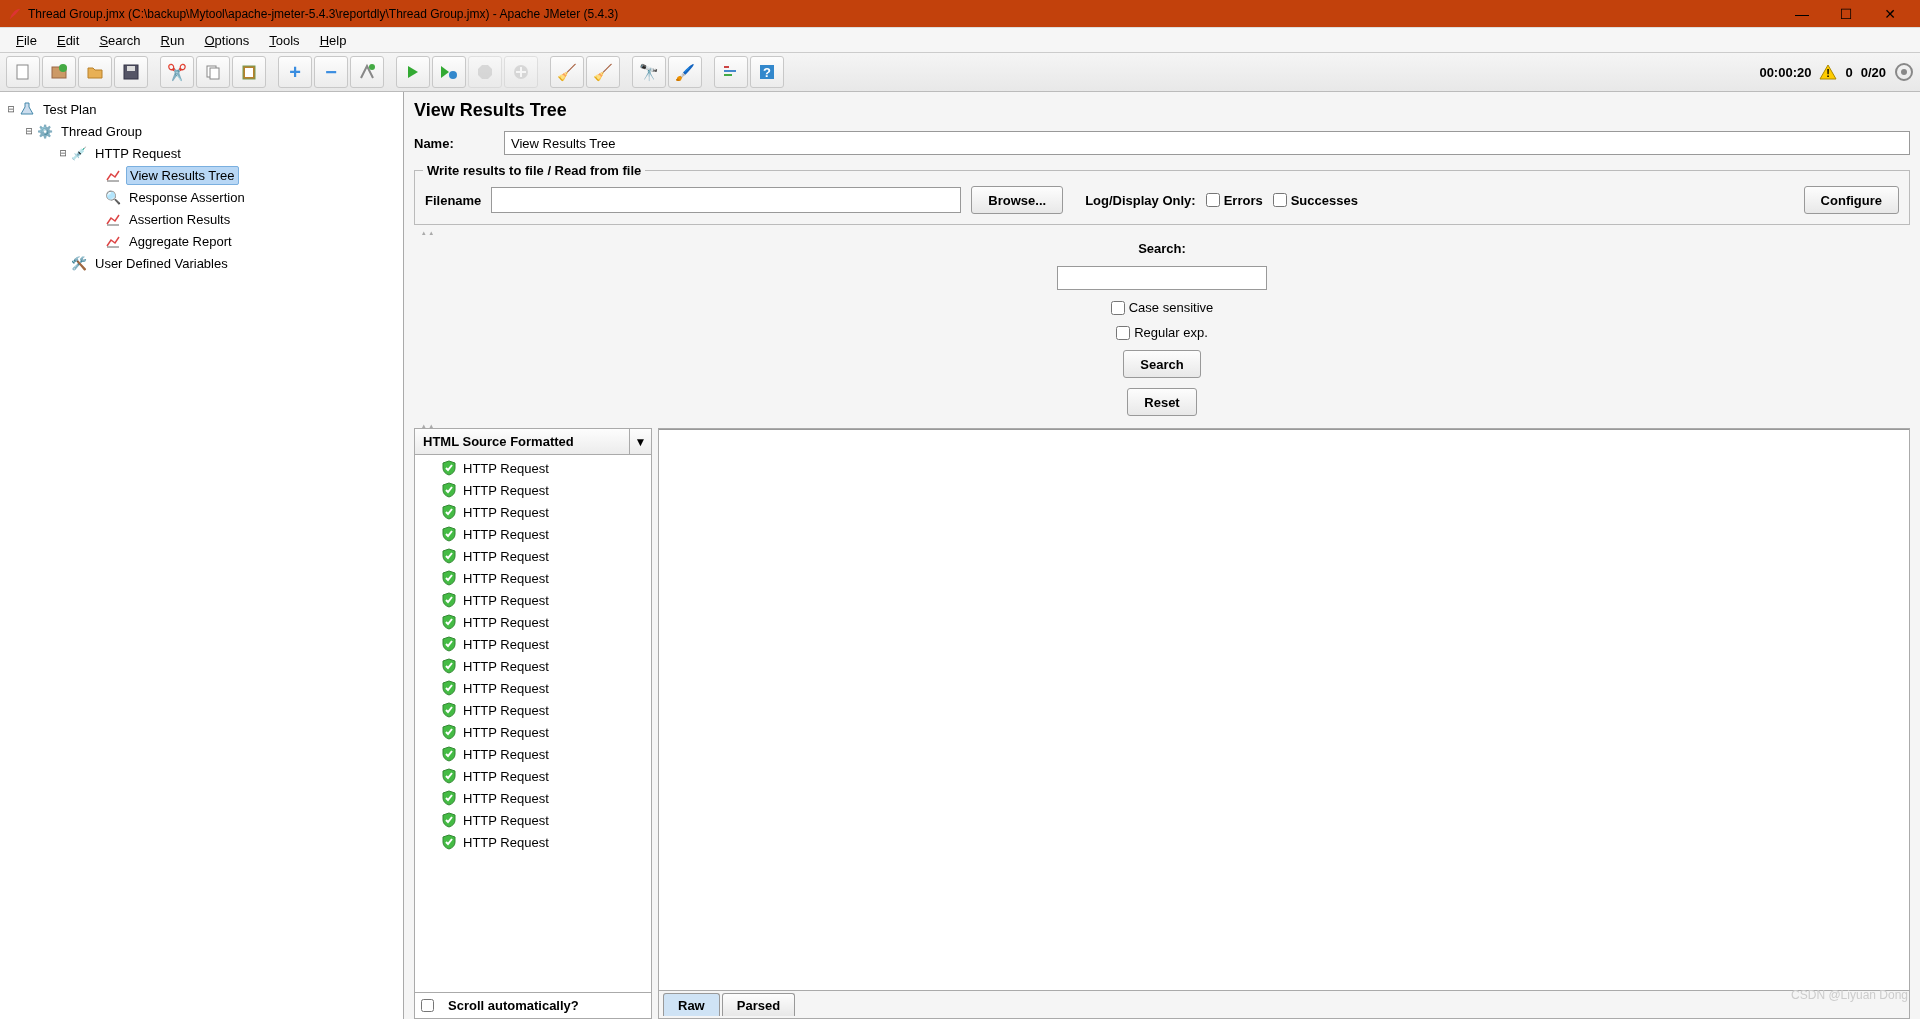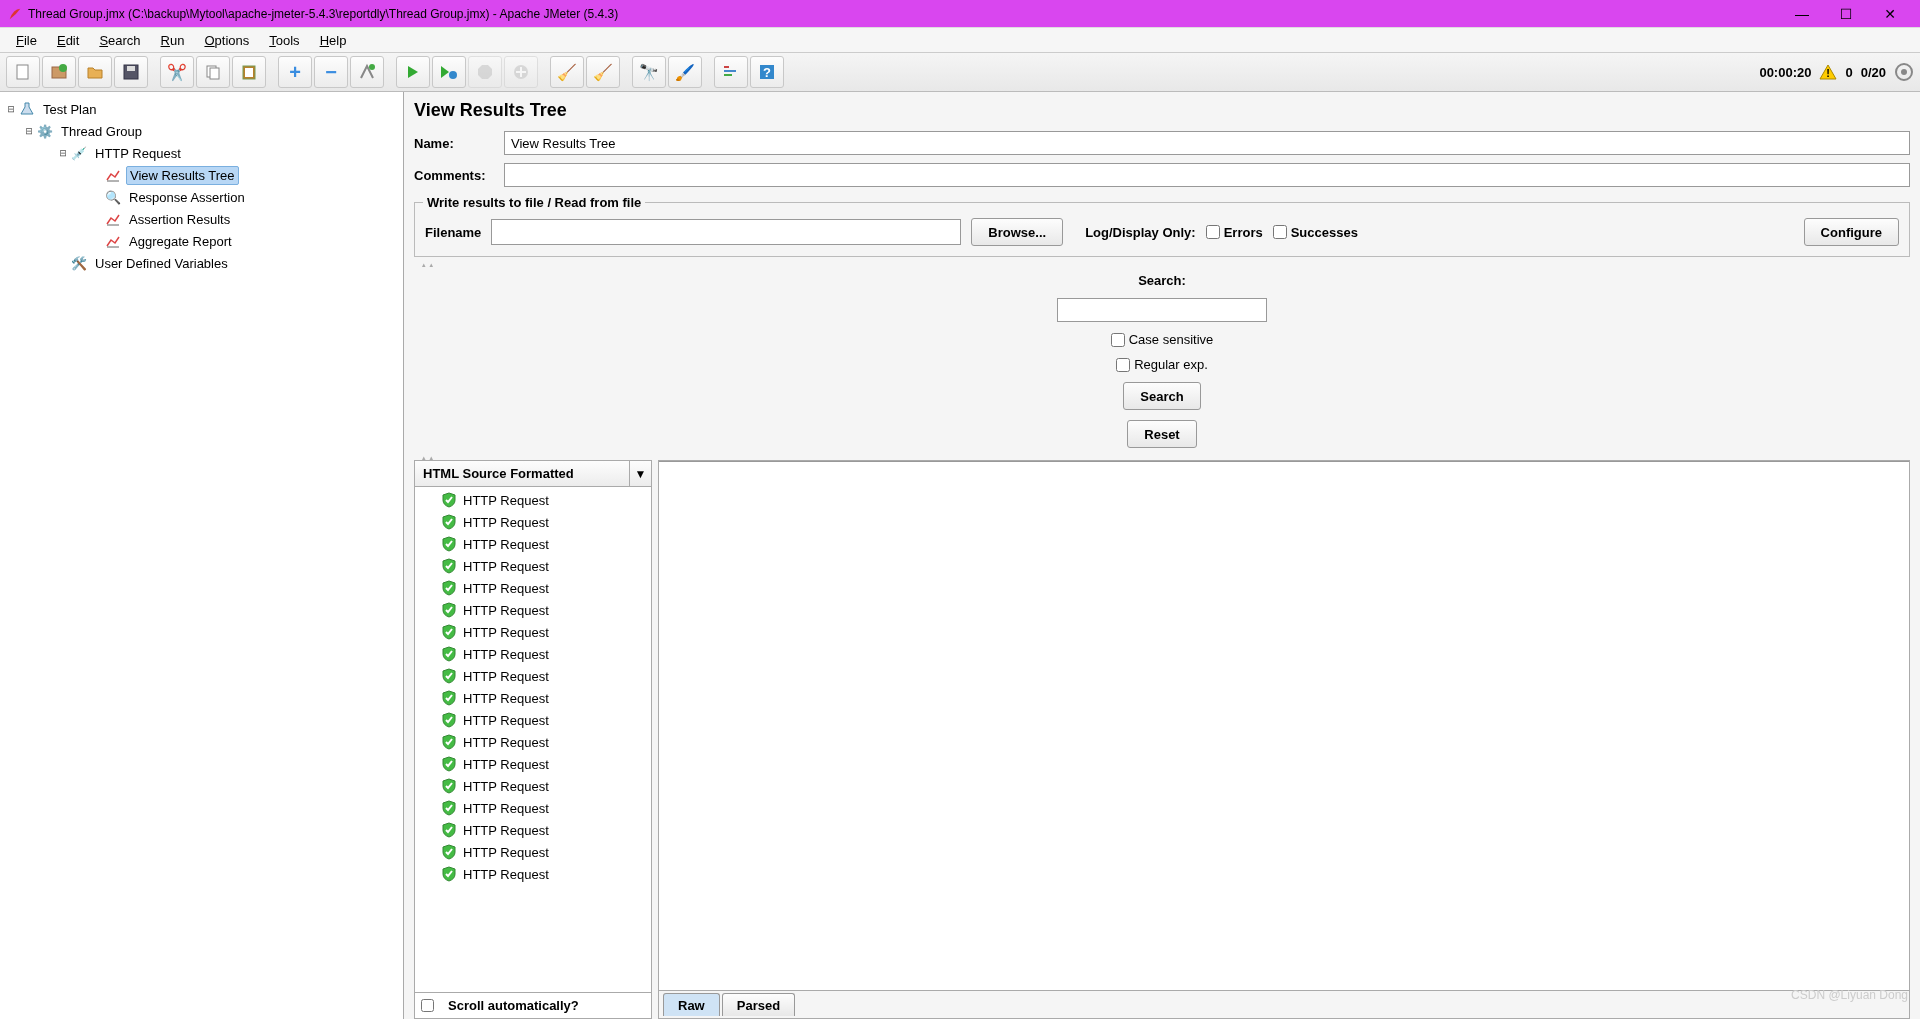--- a/index.html
+++ b/index.html
@@ -1,17 +1,17 @@
 <!DOCTYPE html>
 <html><head>
 <meta charset="utf-8">
 <style>
 * { box-sizing: border-box; margin: 0; padding: 0; font-family: Arial, sans-serif; }
 body { background: #f0f0f0; font-size: 12px; overflow: hidden; }
-.titlebar { height: 28px; background: #d946ef; display: flex; align-items: center; padding: 0 8px; border-bottom: 1px solid #ddd; }
+.titlebar { height: 28px; background: #c2410c; display: flex; align-items: center; padding: 0 8px; border-bottom: 1px solid #ddd; }
 .titlebar .feather { width: 14px; height: 14px; margin-right: 6px; }
 .titlebar-text { flex: 1; font-size: 12px; }
 .win-controls { display: flex; gap: 24px; padding-right: 12px;}
 .win-btn { width: 20px; text-align: center; font-size: 14px; cursor: default; }
 .menubar { height: 24px; background: #f6f6f6; display: flex; align-items: center; padding: 0 8px; gap: 4px; }
 .menubar span { padding: 2px 8px; font-size: 13px; cursor: default; }
 .menubar span u { text-decoration: underline; }
 .toolbar { height: 40px; background: linear-gradient(#f5f5f5,#e8e8e8); border-top: 1px solid #ccc; border-bottom: 1px solid #bbb; display: flex; align-items: center; padding: 0 6px; }
 .tool-group { display: flex; gap: 2px; margin-right: 12px; }
 .tool-btn { width: 34px; height: 32px; border: 1px solid #c8c8c8; background: linear-gradient(#fdfdfd,#ececec); border-radius: 3px; display: flex; align-items: center; justify-content: center; font-size: 16px; }
@@ -265,24 +265,20 @@
     </div>
   </div>
 
   <div class="content">
     <div class="page-title">View Results Tree</div>
 
     <div class="form-row">
       <span class="form-label">Name:</span>
       <input class="form-input" value="View Results Tree" style="">
     </div>
-    <div class="form-row">
-      <span class="form-label">Comments:</span>
-      <input class="form-input" style="">
-    </div>
 
     <fieldset class="fieldset">
       <legend class="fieldset-legend">Write results to file / Read from file</legend>
       <div class="file-row">
         <span style="font-weight:bold;font-size:13px">Filename</span>
         <input class="file-input" style="">
         <button class="btn">Browse...</button>
         <span style="font-weight:bold;font-size:13px;margin-left:12px">Log/Display Only:</span>
         <label class="checkbox-wrap">
             <input type="checkbox" style="">

